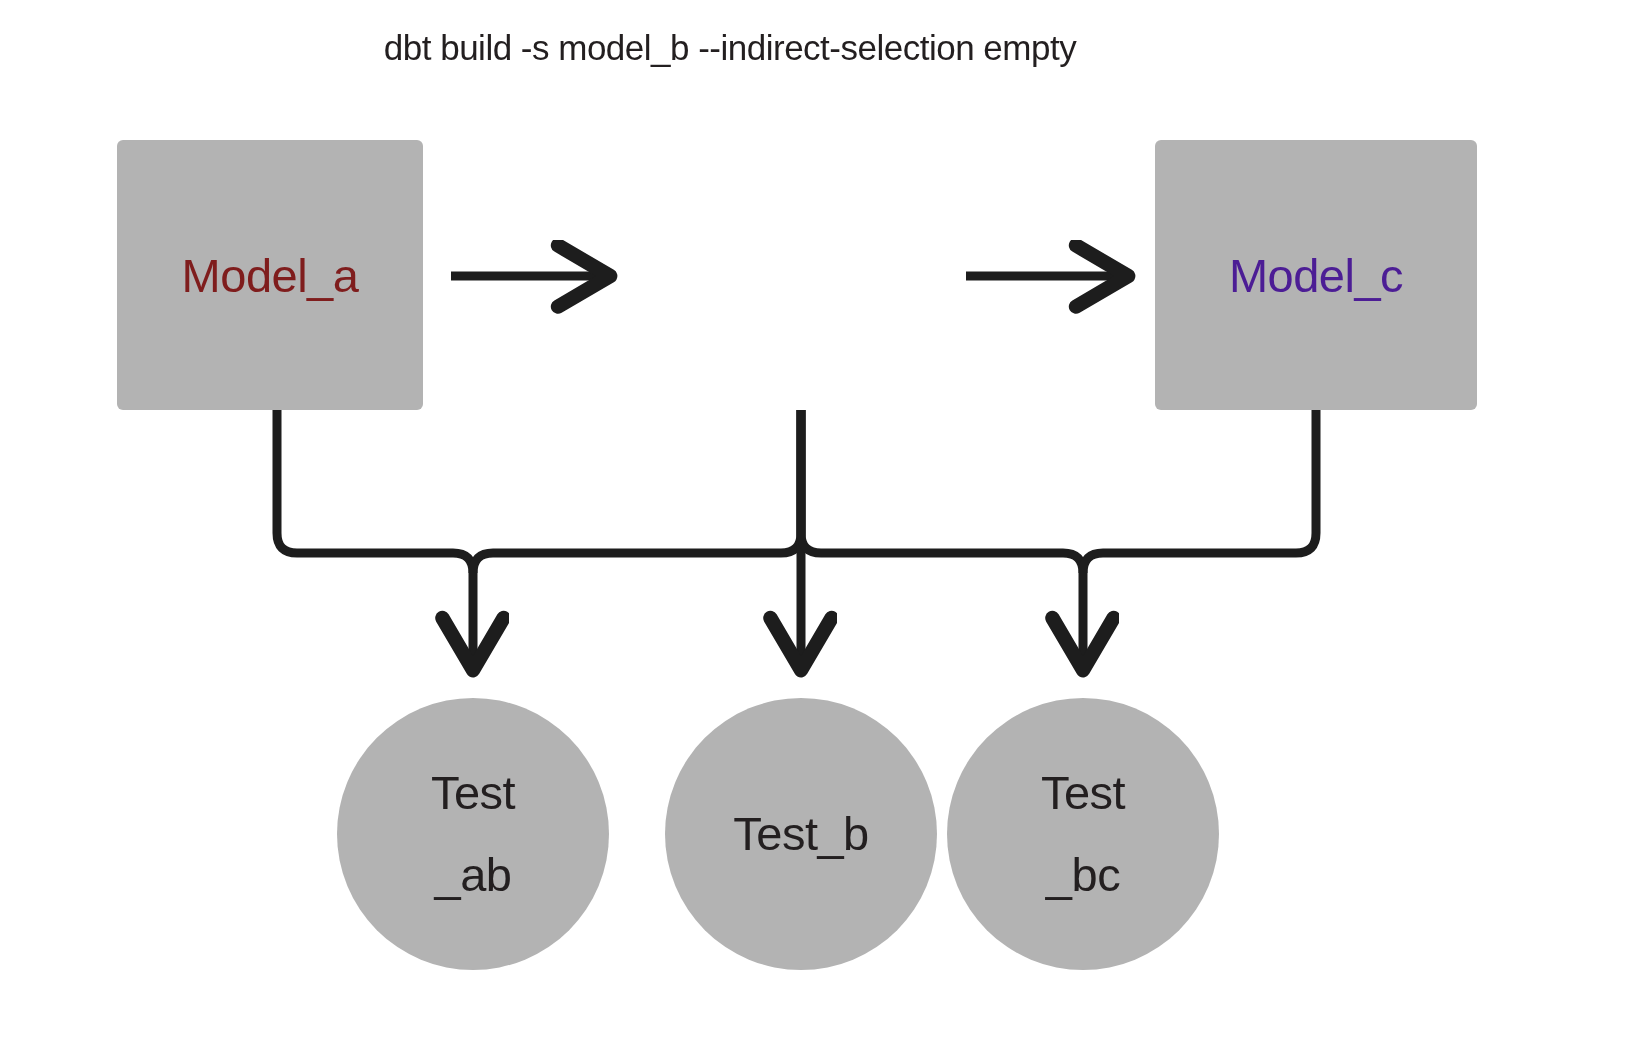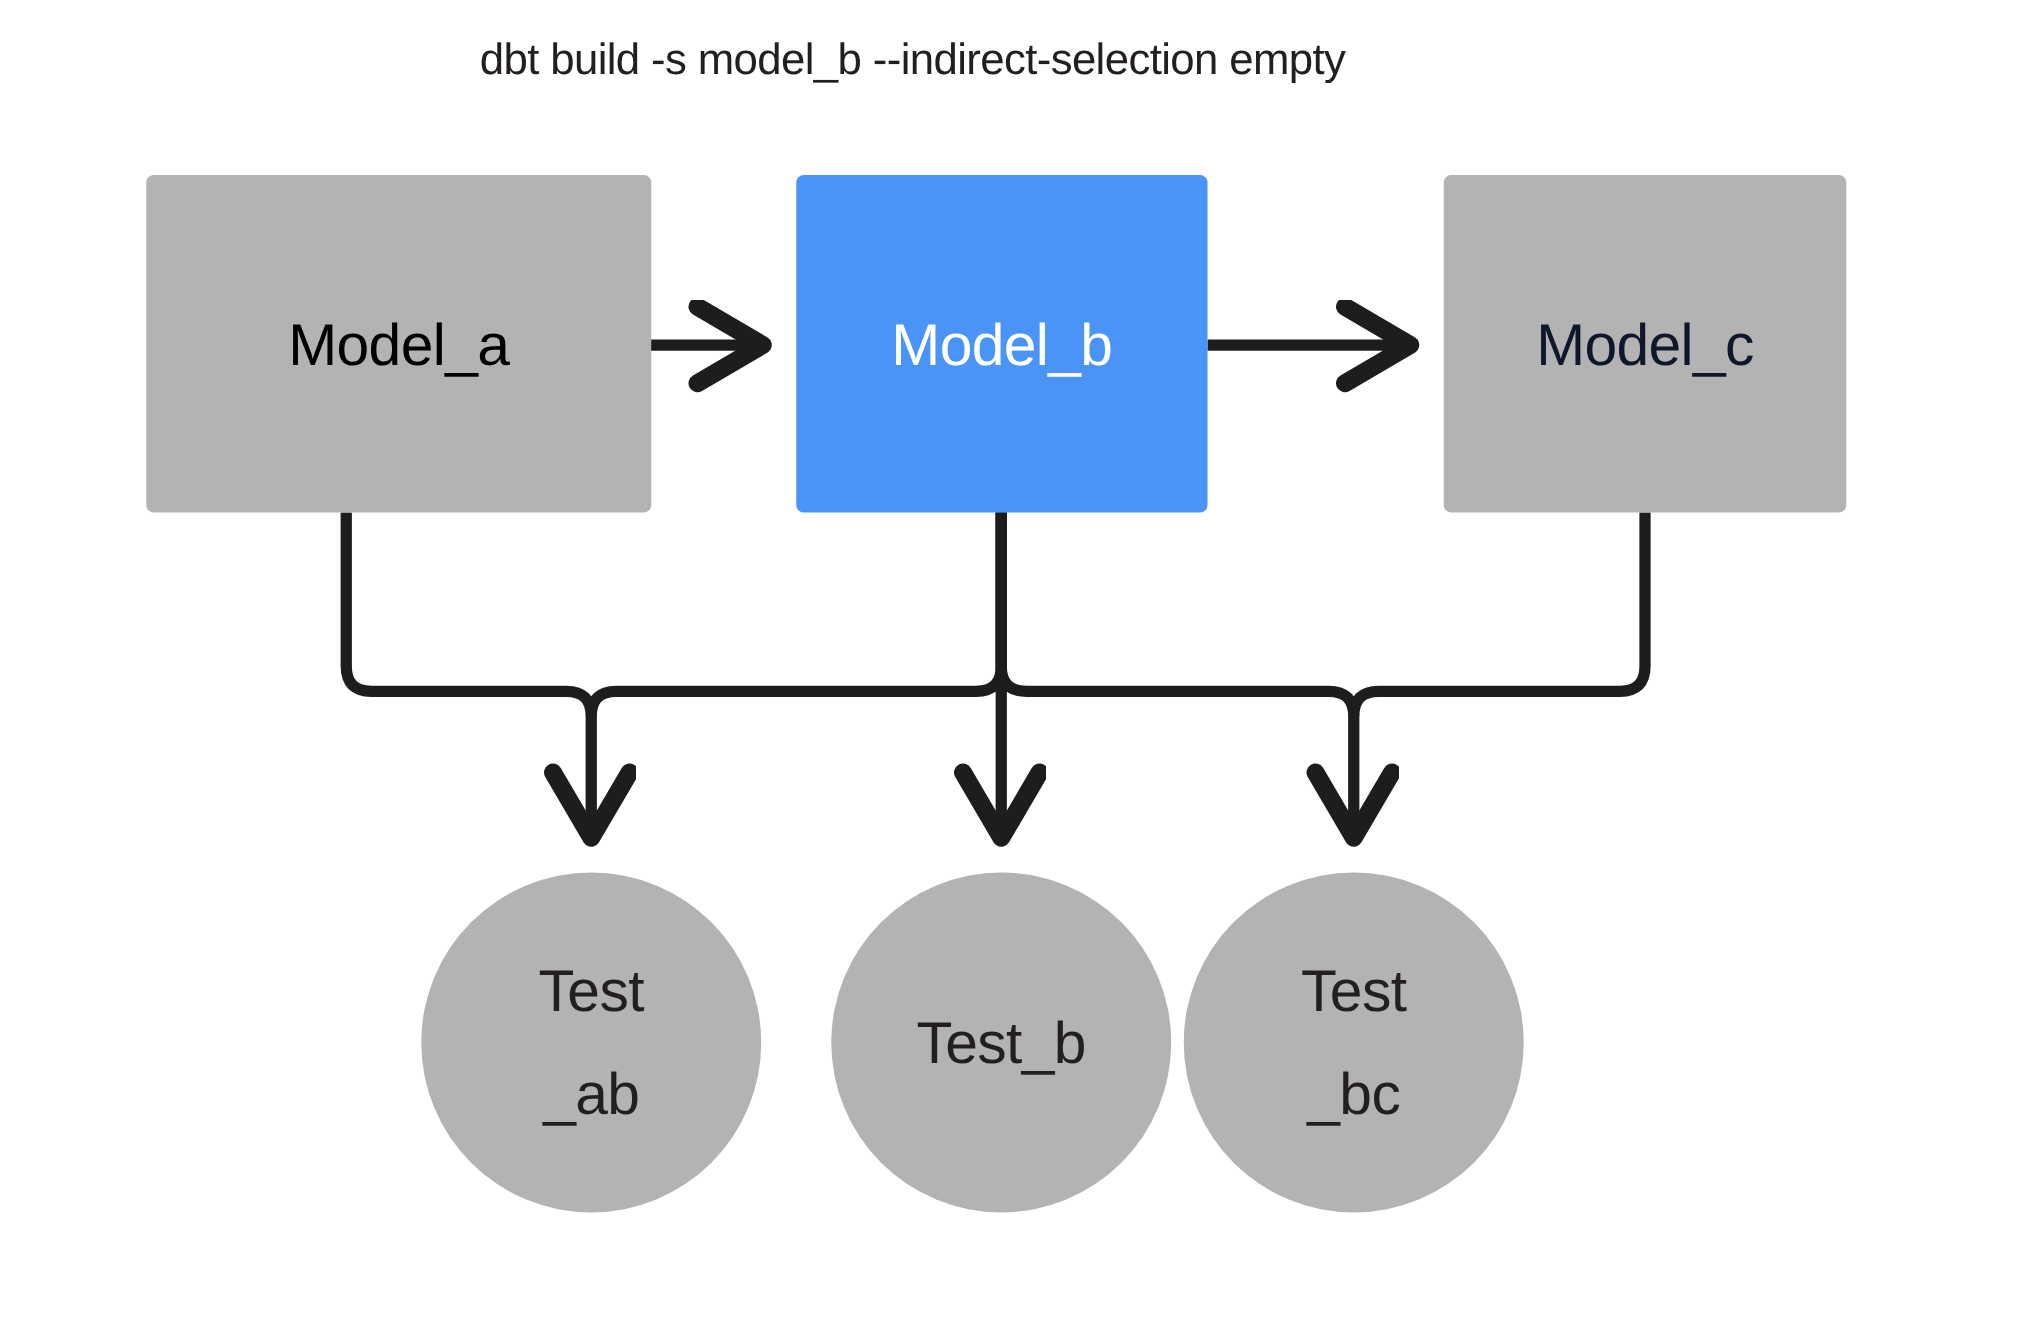--- a/index.html
+++ b/index.html
@@ -92,29 +92,26 @@
       <path d="M 801 410 L 801 533 Q 801 553 781 553 L 493 553 Q 473 553 473 573"></path>
 
       <path d="M 801 410 L 801 672" marker-end="url(#arrowhead-down)"></path>
 
       <path d="M 801 410 L 801 533 Q 801 553 821 553 L 1063 553 Q 1083 553 1083 573 L 1083 672" marker-end="url(#arrowhead-down)"></path>
 
       <path d="M 1316 410 L 1316 533 Q 1316 553 1296 553 L 1103 553 Q 1083 553 1083 573"></path>
     </g>
   </svg>
 
-  <div class="node-box" style="left:117px; top:140px; width:404px; height:270px; background:#b3b3b3; color:#000000;">
+  <div class="node-box" style="left:117px; top:140px; width:306px; height:270px; background:#b3b3b3; color:#7f1d1d;">
     <span>Model_a</span>
   </div>
 
-  <div class="node-box" style="left:637px; top:140px; width:329px; height:270px; background:#4a94f8; color:#ffffff;">
-    <span>Model_b</span>
-  </div>
 
-  <div class="node-box" style="left:1155px; top:140px; width:322px; height:270px; background:#b3b3b3; color:#0f172a;">
+  <div class="node-box" style="left:1155px; top:140px; width:322px; height:270px; background:#b3b3b3; color:#4c1d95;">
     <span>Model_c</span>
   </div>
 
   <div class="node-circle" style="left:337px; top:698px; width:272px; height:272px; background:#b3b3b3; color:#231f20;">
     <span class="circle-line">Test</span>
     <span class="circle-line">_ab</span>
   </div>
 
   <div class="node-circle" style="left:665px; top:698px; width:272px; height:272px; background:#b3b3b3; color:#231f20;">
     <span class="circle-line">Test_b</span>

